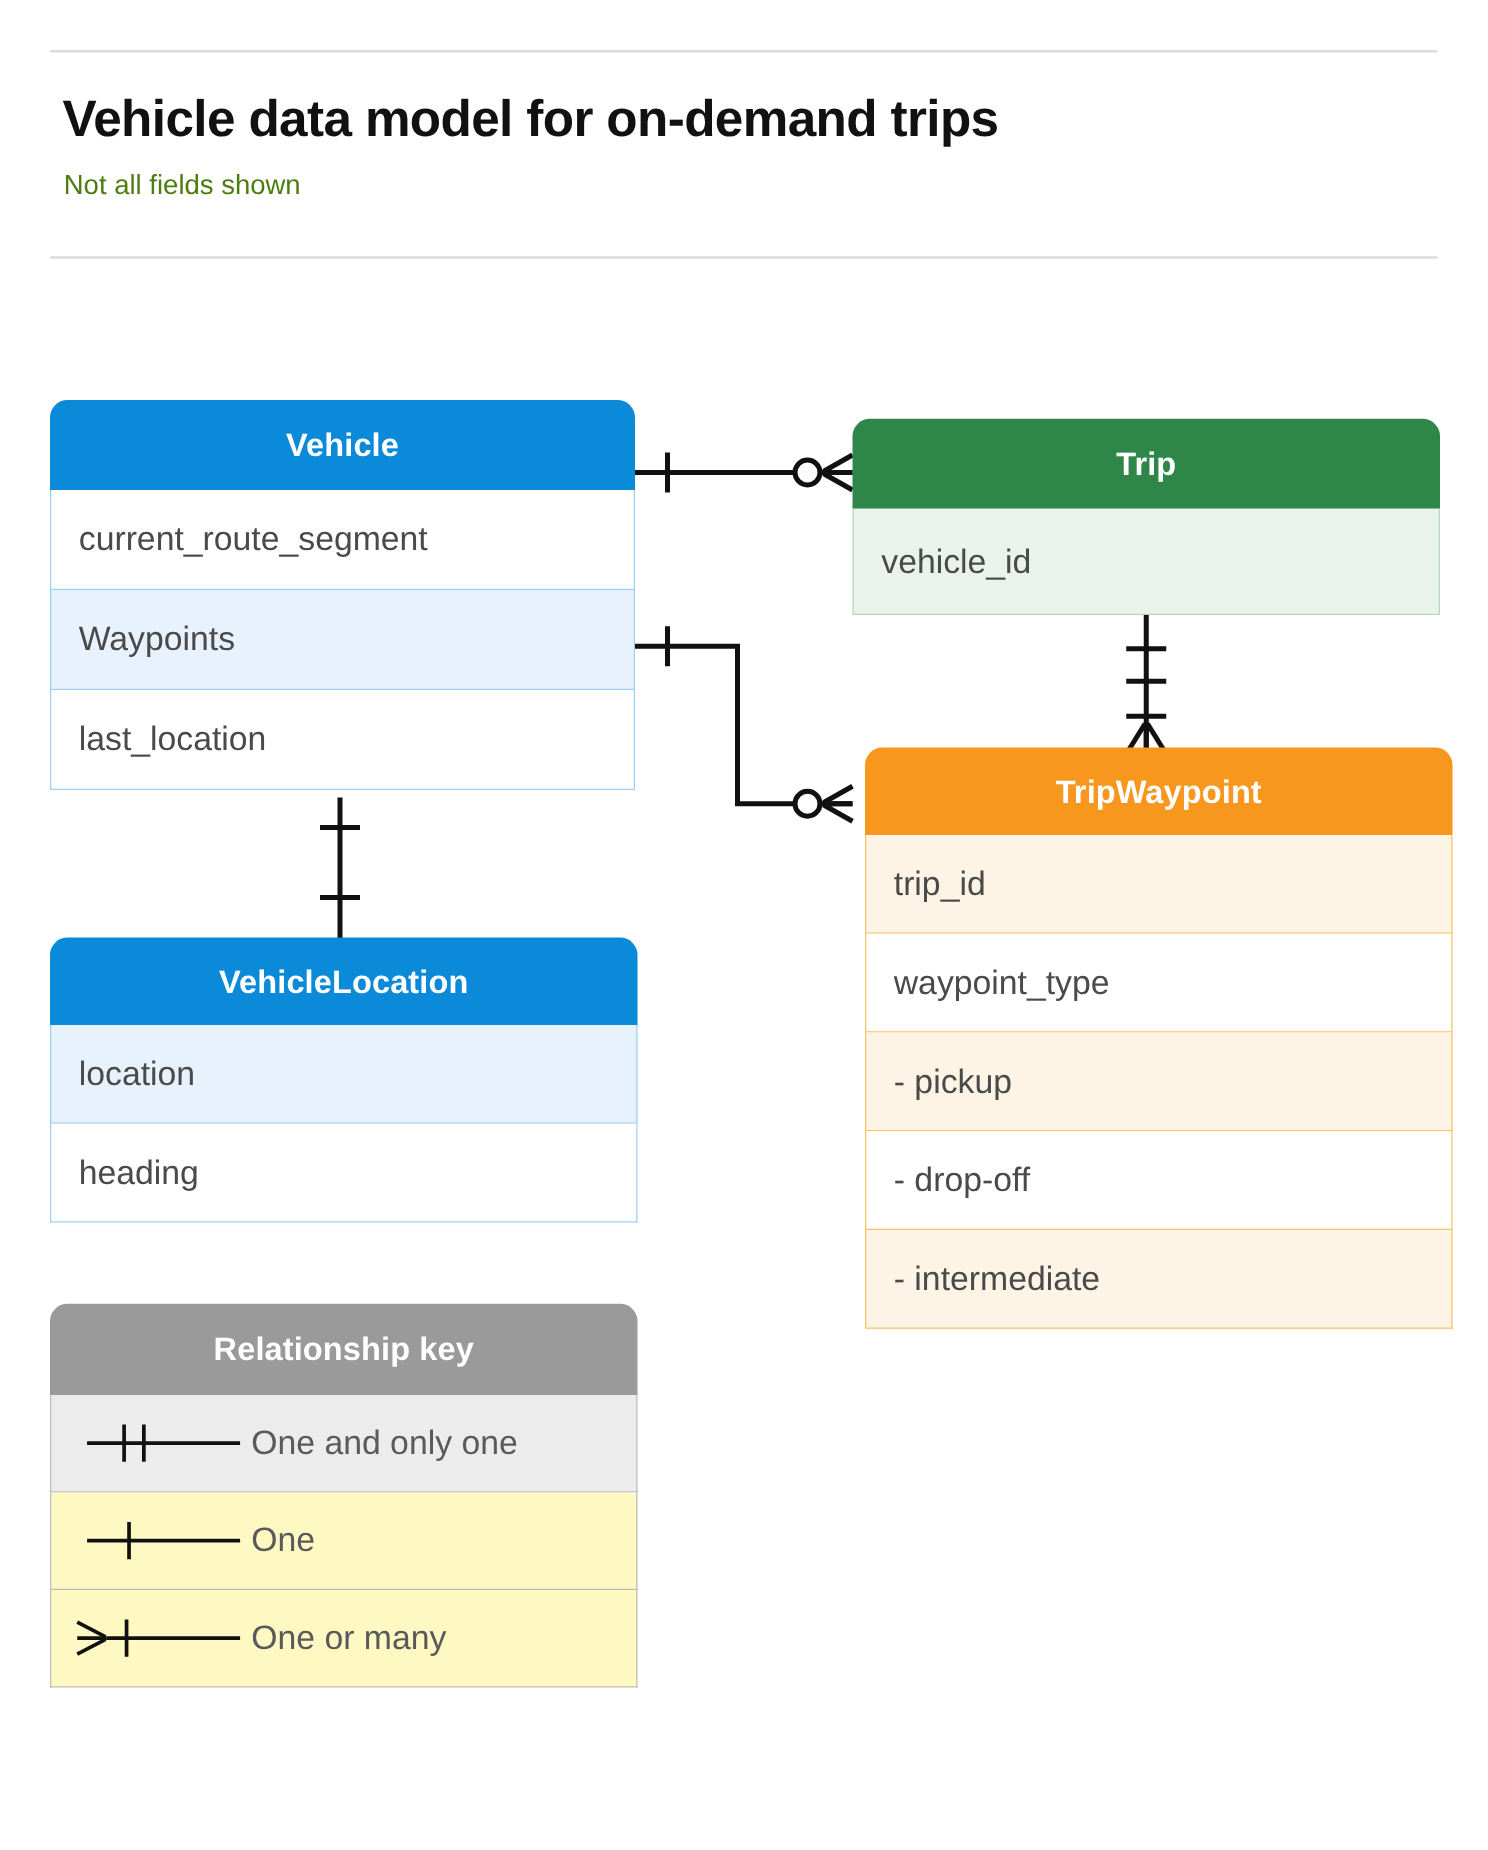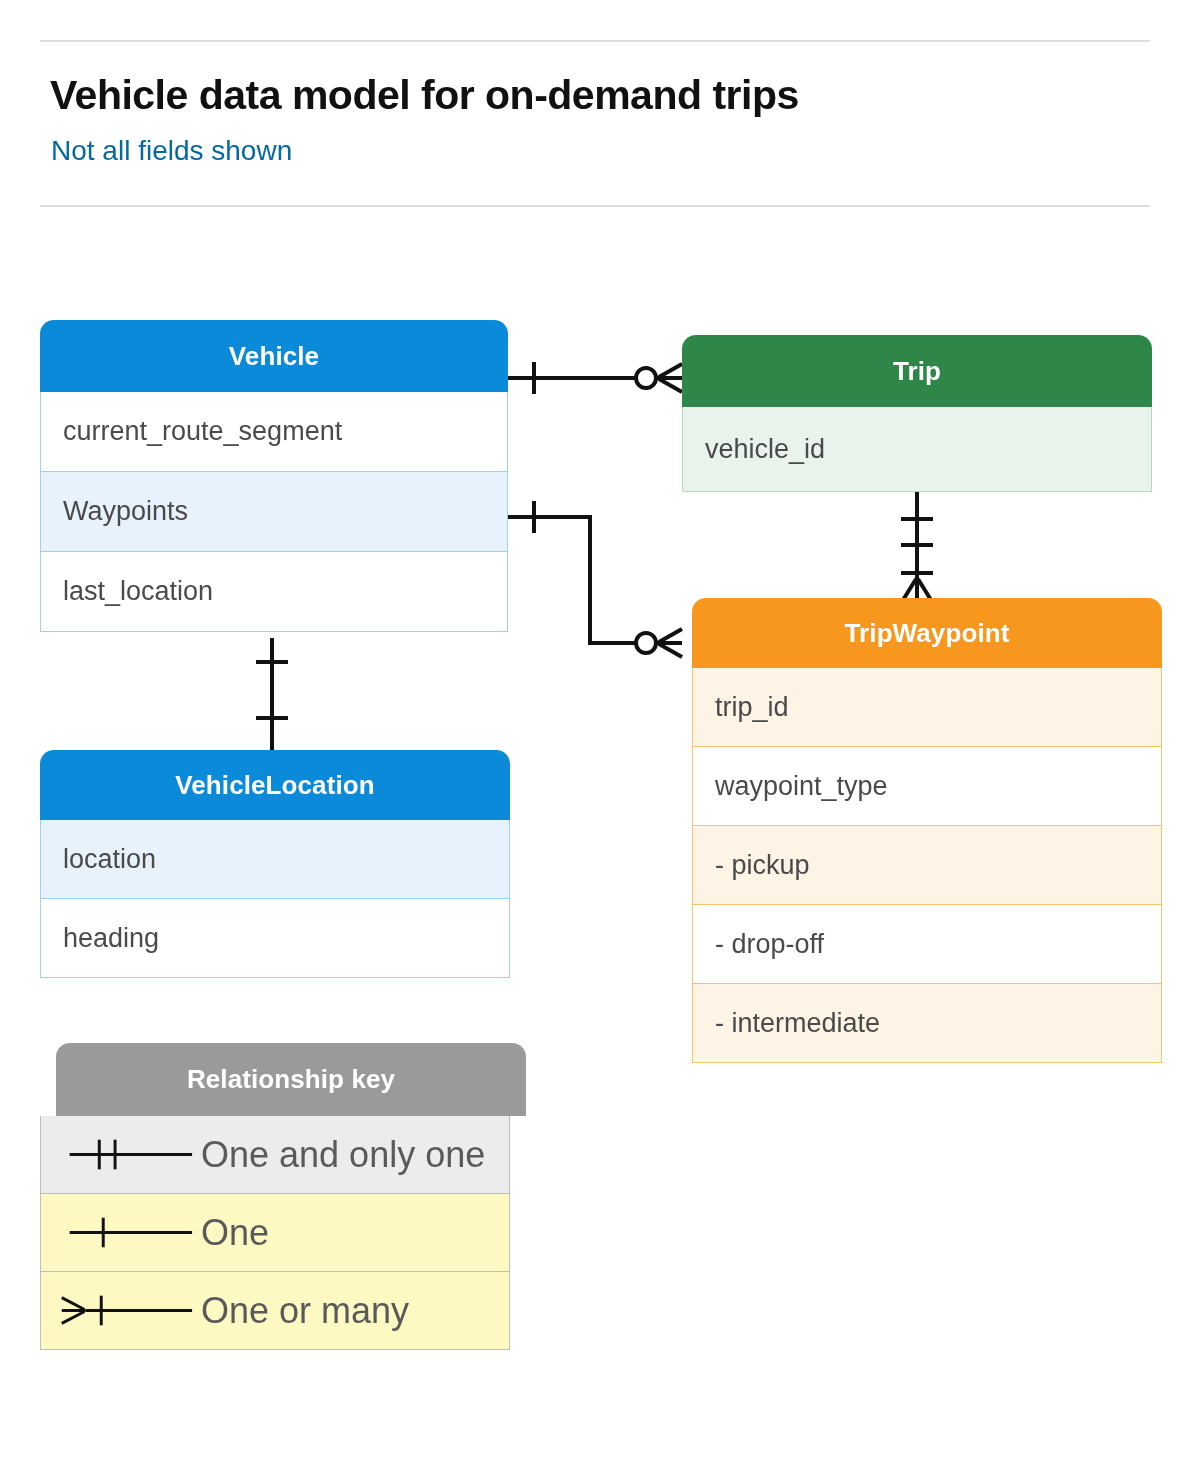--- a/index.html
+++ b/index.html
@@ -39,22 +39,22 @@
     font-size: 41px;
     font-weight: bold;
     color: #111111;
     letter-spacing: -0.5px;
     white-space: nowrap;
   }
   .subtitle {
     position: absolute;
     left: 51px;
     top: 135px;
-    font-size: 28px;
-    color: #0369a1;
+    font-size: 22px;
+    color: #4d7c0f;
     white-space: nowrap;
   }
 
   
   .entity {
     position: absolute;
     box-sizing: border-box;
   }
   .entity .hdr {
     box-sizing: border-box;
@@ -90,33 +90,33 @@
   .t-green .hdr { background: #2e8748; }
   .t-green .row { border-color: #b4d9bf; background: #ffffff; }
   .t-green .row.alt { background: #e9f3ec; }
 
   
   .t-orange .hdr { background: #f7971e; }
   .t-orange .row { border-color: #f6c46a; background: #ffffff; text-align: center; }
   .t-orange .row.alt { background: #fdf4e6; }
 
   
-  .t-gray .hdr { background: #9a9a9a; margin-left: 16px; }
+  .t-gray .hdr { background: #9a9a9a; }
   .t-gray .row { border-color: #bdbdbd; background: #fef9c3; padding-left: 0; }
   .t-gray .row.alt { background: #ececec; }
 
   
   .legend-sym {
     width: 160px;
     flex: 0 0 160px;
     height: 100%;
     display: block;
   }
   .legend-label {
-    font-size: 36px;
+    font-size: 27px;
     color: #5a5a5a;
     white-space: nowrap;
   }
 
   
   #wires {
     position: absolute;
     left: 0; top: 0;
     width: 1190px;
     height: 1480px;

